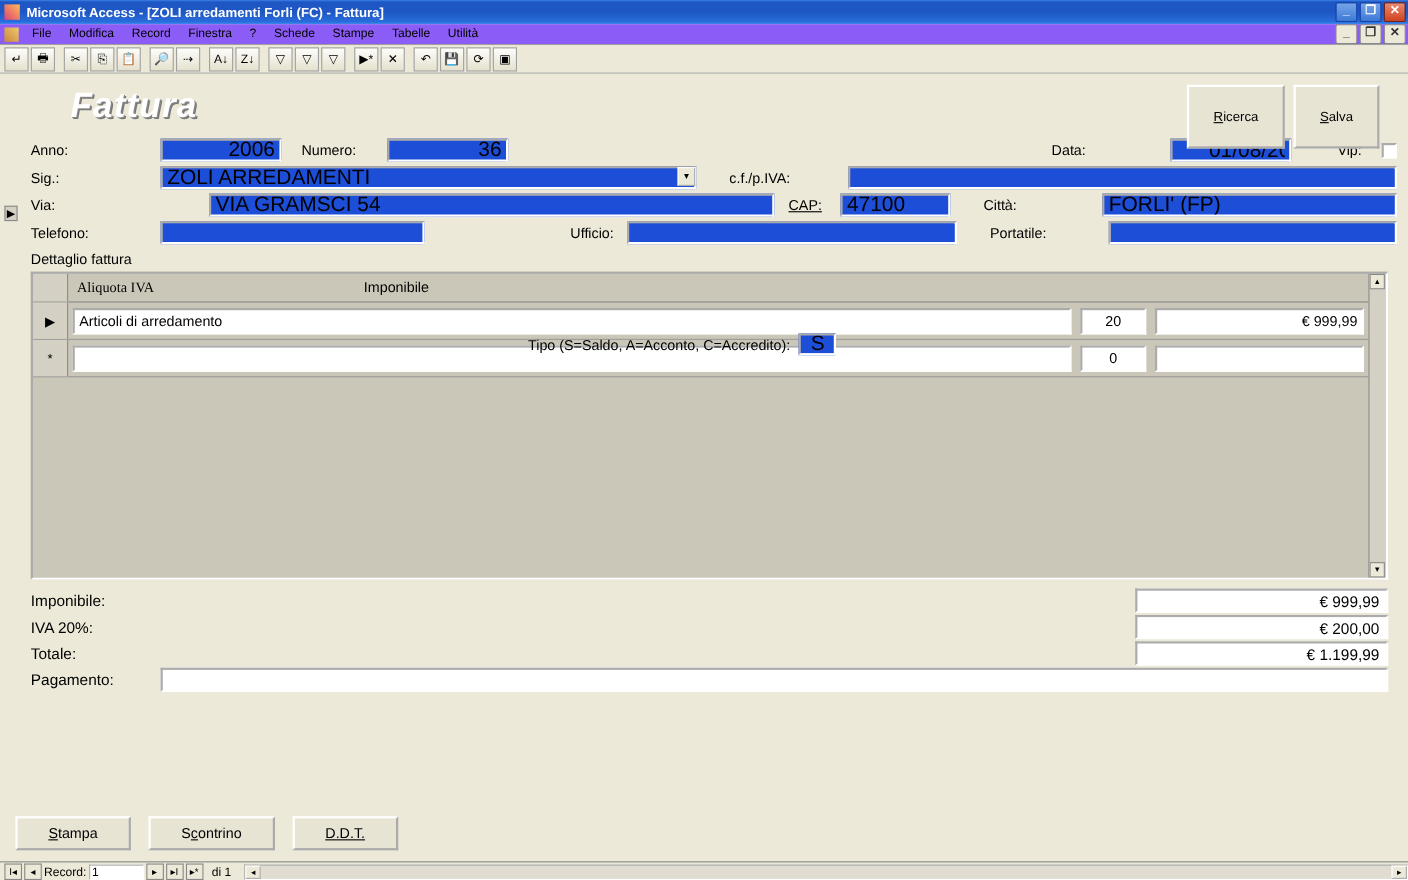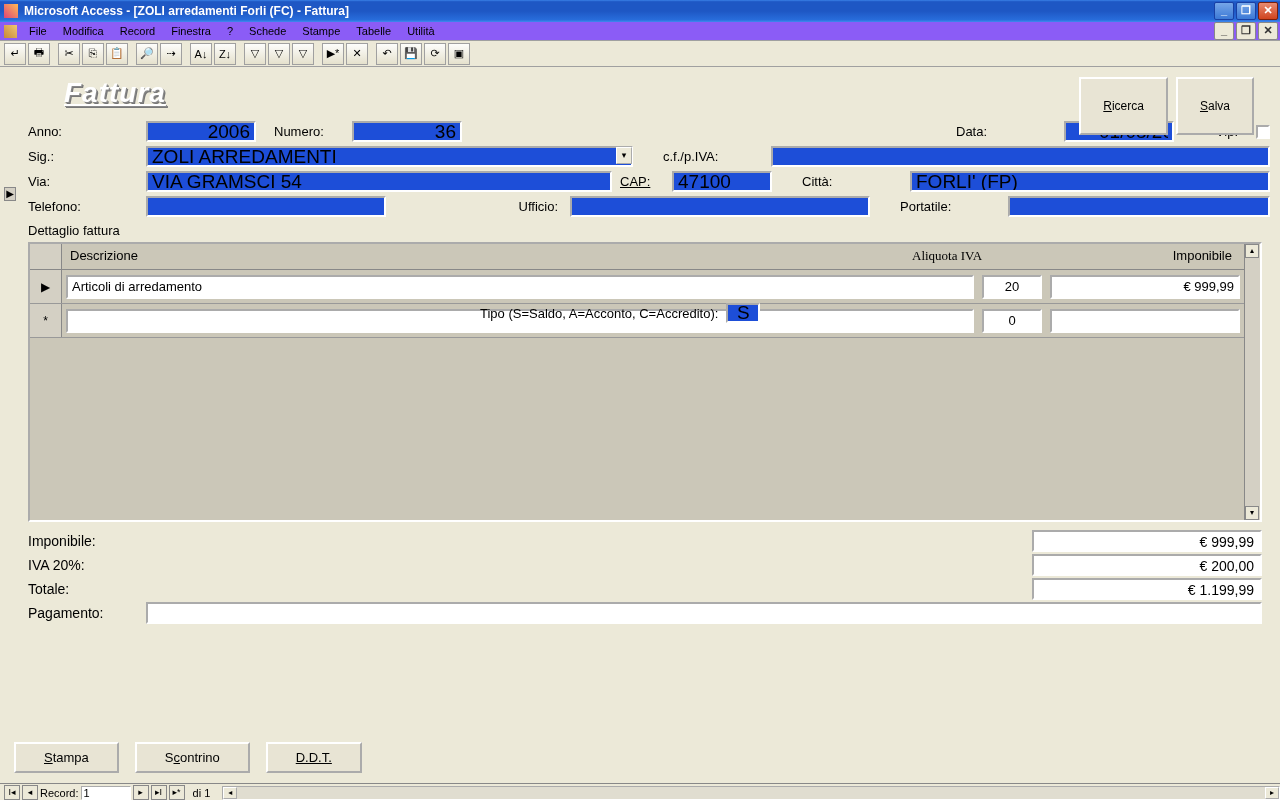--- a/index.html
+++ b/index.html
@@ -18,21 +18,21 @@
 .menubar .mdi { margin-left:auto; display:flex; }
 
 
 .toolbar { height:26px; background:#ece9d8; border-bottom:1px solid #a0a0a0; display:flex; align-items:center; padding:0 4px; gap:2px; }
 .tbtn { width:22px; height:22px; border:1px solid #a0a0a0; background:linear-gradient(#fdfdfb,#e5e1cd); display:flex; align-items:center; justify-content:center; font-size:11px; }
 .tbtn.sep { border:none; background:none; width:4px; }
 
 
 .form-area { position:relative; padding:6px 10px 10px 20px; background:#ece9d8; height:665px; }
 .record-tick { position:absolute; left:4px; top:120px; width:12px; height:14px; background:#d4d0c4; border:1px solid #888; font-size:10px; text-align:center; }
-.form-title { font-size:28px; font-style:italic; font-weight:bold; color:#fff; text-shadow:1px 1px 0 #888,2px 2px 0 #777; margin:4px 0 12px 44px; letter-spacing:1px;text-decoration:underline; }
+.form-title { font-size:32px; font-style:italic; font-weight:bold; color:#fff; text-shadow:1px 1px 0 #888,2px 2px 0 #777; margin:4px 0 12px 44px; letter-spacing:1px; }
 .top-buttons { position:absolute; right:26px; top:10px; display:flex; gap:8px; }
 .btn3d { border:2px outset #fff; background:#e8e4d4; padding:20px 22px; font-size:12px; }
 .btn3d u { text-decoration:underline; }
 .lbl { font-size:13px; padding-right:4px; }
 .txt { height:21px; border:2px inset #fff; background:#1d4ed8; padding:2px 4px; font-size:19px; }
 .txt.r { text-align:right; }
 
 .row { display:flex; align-items:center; gap:8px; margin:4px 0 4px 8px; font-size:13px; }
 .row .lbl { width:110px; }
 .vip-check { width:14px; height:14px; border:2px inset #fff; background:#fff; margin-left:6px; }
@@ -164,22 +164,22 @@
       <input class="txt" style="width: 100%;" value="ZOLI ARREDAMENTI">
       <span class="combo-btn">▾</span>
     </span>
     <span style="width:14px"></span>
     <span class="lbl" style="width:100px">c.f./p.IVA:</span>
     <input class="txt" style="flex: 1 1 0%;" value="">
   </div>
 
   <div class="row">
     <span class="lbl">Via:</span>
-    <input class="txt" style="width: 466px;" value="VIA GRAMSCI 54">
-    <span class="lbl" style="width:44px;text-align:left;text-decoration:underline;">CAP:</span>
+    <input class="txt" style="width: 514px; margin-left: 44px;" value="VIA GRAMSCI 54">
+    <span class="lbl" style="width:44px;text-align:center;text-decoration:underline;">CAP:</span>
     <input class="txt" style="width: 100px;" value="47100">
     <span style="width:14px"></span>
     <span class="lbl" style="width:100px">Città:</span>
     <input class="txt" style="flex: 1 1 0%;" value="FORLI' (FP)">
   </div>
 
   <div class="row">
     <span class="lbl">Telefono:</span>
     <input class="txt" style="width: 240px;" value="">
     <span style="width:100px"></span>
@@ -193,21 +193,20 @@
   <div class="detail-label">Dettaglio fattura</div>
   <div class="tipo-row">
     <span>Tipo (S=Saldo, A=Acconto, C=Accredito):</span>
     <input class="txt" value="S" style="">
   </div>
 
   <div class="detail">
     <div class="detail-main">
       <div class="detail-head">
         <div class="selcol"></div>
-        <div class="c-desc">Descrizione</div>
         <div class="c-iva">Aliquota IVA</div>
         <div class="c-imp">Imponibile</div>
       </div>
       <div class="detail-row">
         <div class="selcol">▶</div>
         <input class="i-desc" value="Articoli di arredamento" style="">
         <input class="i-iva" value="20" style="">
         <input class="i-imp" value="€ 999,99" style="">
       </div>
       <div class="detail-row">

